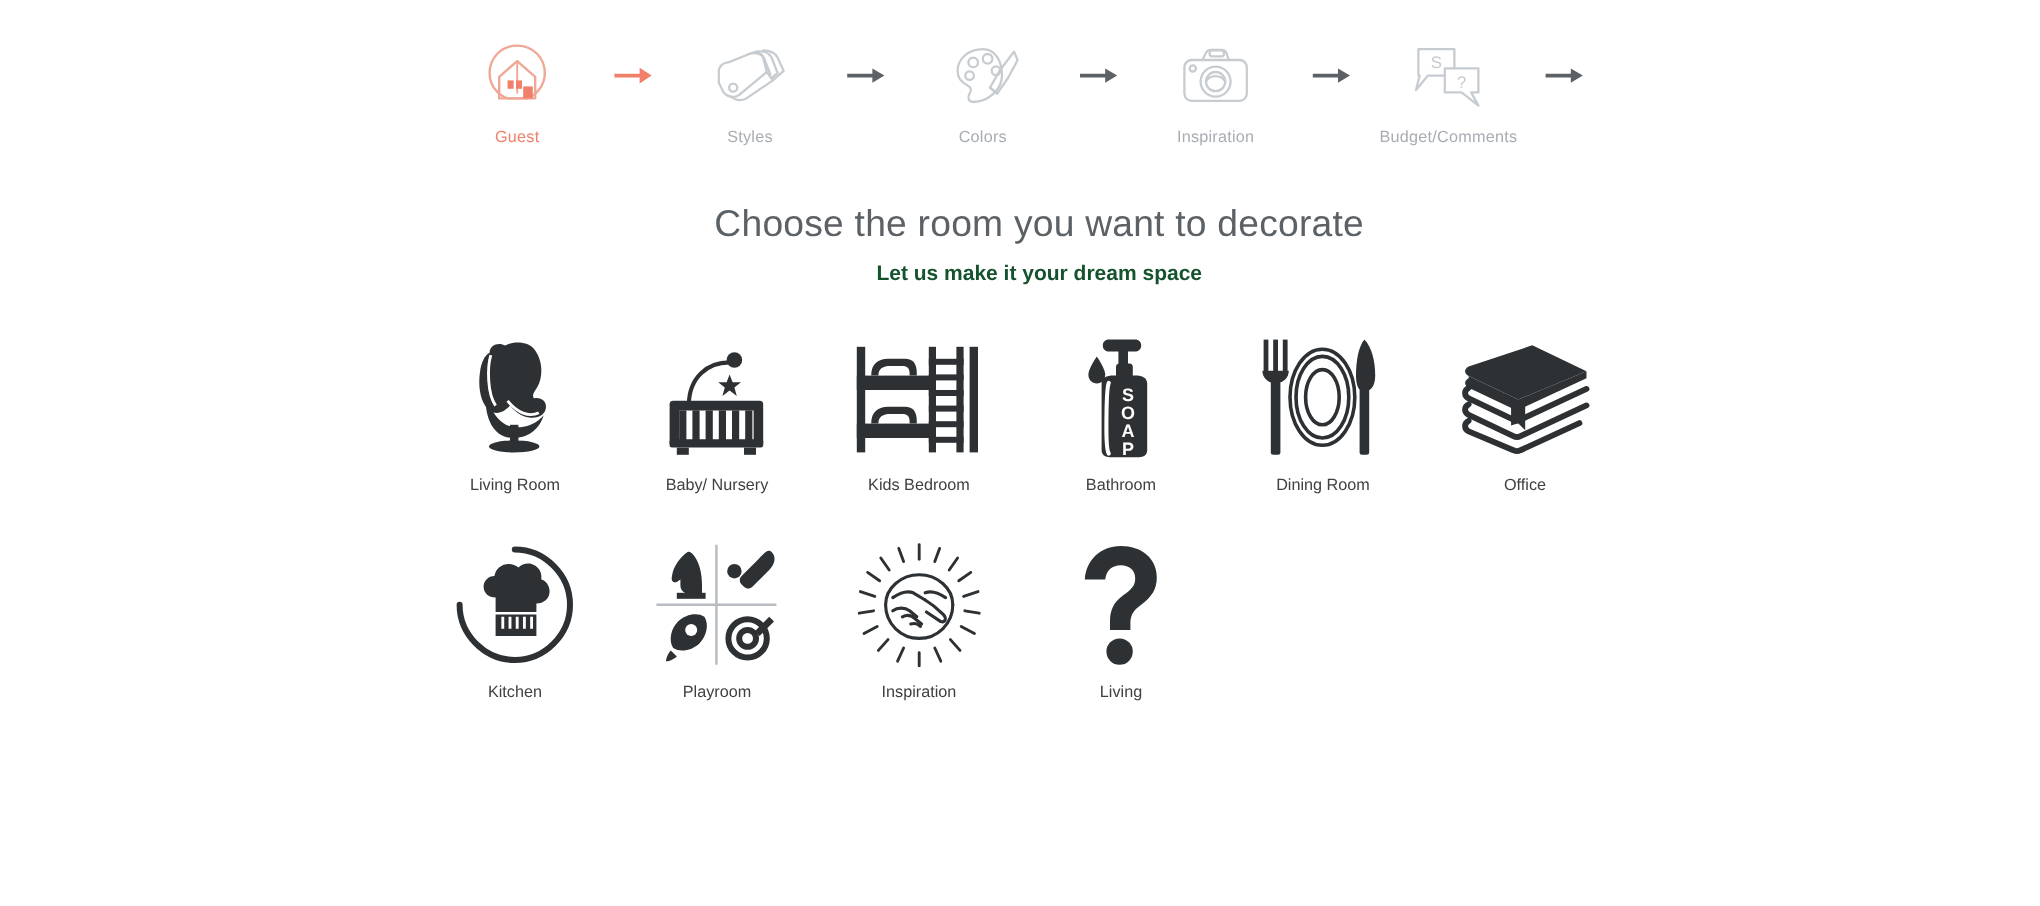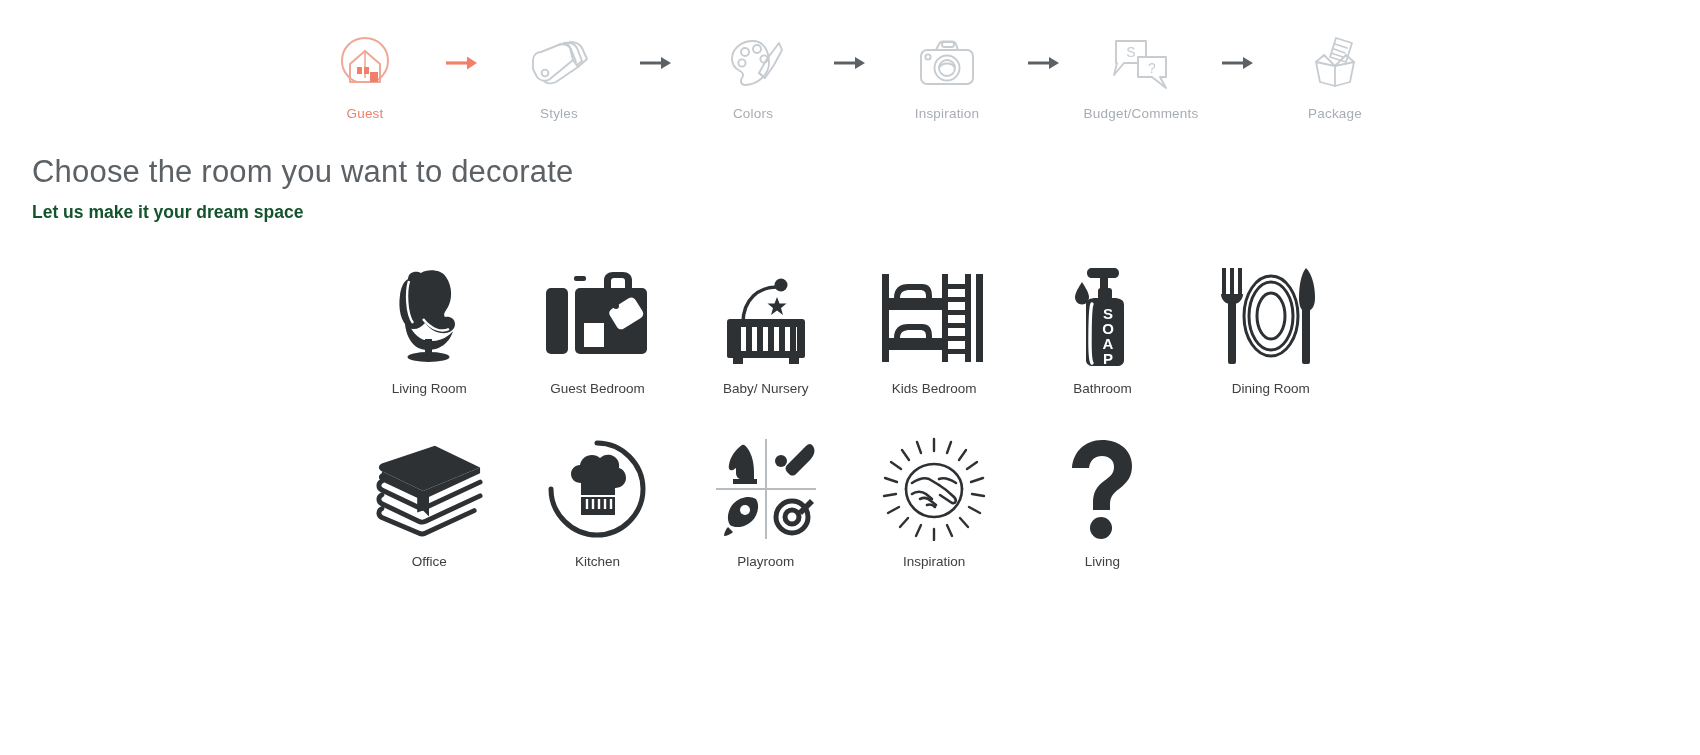--- a/index.html
+++ b/index.html
@@ -47,22 +47,22 @@
   .arrow {
     width: 62px;
     height: 62px;
     display: flex;
     align-items: center;
     justify-content: center;
     margin-top: 0px;
   }
   
   .headings {
-    text-align: left;
-    margin-top: 33px;
+    text-align: center;
+    margin-top: 48px;
     padding-left: 32px;
   }
   .title {
     font-size: 31px;
     font-weight: 400;
     color: #5c6166;
     letter-spacing: .2px;
     margin: 0;
   }
   .subtitle {
@@ -213,34 +213,20 @@
       <div class="step-label">Budget/Comments</div>
     </div>
 
     <div class="arrow">
       <svg class="ico" width="34" height="18" viewBox="0 0 34 18">
         <path d="M1 9 L25 9" stroke="#5c6166" stroke-width="3" stroke-linecap="butt"></path>
         <path d="M22 3 L32 9 L22 15 Z" fill="#5c6166"></path>
       </svg>
     </div>
 
-    <div class="step">
-      <div class="step-icon">
-        <svg class="ico" width="58" height="58" viewBox="0 0 58 58">
-          <g fill="none" stroke="#c7ccd1" stroke-width="1.8" stroke-linejoin="round" stroke-linecap="round">
-            <path d="M30 4 L46 9 L40 28 L24 23 Z"></path>
-            <path d="M29 10 L41 14 M28 15 L39 19 M26.5 19.5 L37 23"></path>
-            <path d="M10 28 L29 32 L48 28 L44 48 L29 52 L14 48 Z"></path>
-            <path d="M29 32 L29 52"></path>
-            <path d="M10 28 L18 21 L29 32 M48 28 L40 21 L29 32"></path>
-          </g>
-        </svg>
-      </div>
-      <div class="step-label">Package</div>
-    </div>
 
   </div>
 
   <div class="headings">
     <h1 class="title">Choose the room you want to decorate</h1>
     <p class="subtitle">Let us make it your dream space</p>
   </div>
 
   <div class="grid">
 
@@ -257,43 +243,20 @@
             <path d="M24 16 C21 26 21 44 27 54 C31 60 37 58 41 53 C37 44 33 30 33 18 C33 13 27 11 24 16 Z" opacity="0"></path>
             <path d="M26 14 C23 24 23 46 30 56" fill="none" stroke="#fff" stroke-width="2.4"></path>
             <path d="M40 52 C48 62 58 66 66 62" fill="none" stroke="#fff" stroke-width="2.4"></path>
           </g>
         </svg>
       </div>
       <div class="room-label">Living Room</div>
     </div>
 
 
-    <div class="room">
-      <div class="room-icon">
-        <svg class="ico" width="106" height="96" viewBox="0 0 106 96">
-          <g fill="#2d3134">
-            <rect x="30" y="8" width="12" height="5" rx="2"></rect>
-            <path d="M60 20 L60 12 C60 7 64 4 69 4 L79 4 C84 4 88 7 88 12 L88 20 L81 20 L81 13 C81 11 80 10 78 10 L70 10 C68 10 67 11 67 13 L67 20 Z"></path>
-            <rect x="2" y="20" width="22" height="66" rx="5"></rect>
-            <rect x="31" y="20" width="72" height="66" rx="5"></rect>
-            <rect x="26" y="26" width="4" height="54" fill="#2d3134"></rect>
-          </g>
-          <g fill="#ffffff">
-            <rect x="25" y="20" width="6" height="66"></rect>
-            <path d="M68 38 L88 38 L96 55 L88 72 L68 72 Z" opacity="0"></path>
-            <path d="M72 34 L92 34 C95 34 97 36 97 39 L97 52 C97 55 95 57 92 57 L72 57 C69 57 67 55 67 52 L67 39 C67 36 69 34 72 34 Z" transform="rotate(-32 82 45)"></path>
-            <rect x="40" y="55" width="20" height="24"></rect>
-          </g>
-          <g fill="#2d3134">
-            <circle cx="72" cy="38" r="3"></circle>
-          </g>
-        </svg>
-      </div>
-      <div class="room-label">Guest Bedroom</div>
-    </div>
 
     <div class="room">
       <div class="room-icon">
         <svg class="ico" width="90" height="98" viewBox="0 0 90 98">
           <g fill="#2d3134">
 
             <path d="M22 56 C22 32 38 20 56 20" fill="none" stroke="#2d3134" stroke-width="3.4" stroke-linecap="round"></path>
             <circle cx="60" cy="18" r="6.5"></circle>
             <path d="M56 30 L58.5 36.5 L65.5 36.5 L60 41 L62 48 L56 43.5 L50 48 L52 41 L46.5 36.5 L53.5 36.5 Z"></path>
 

